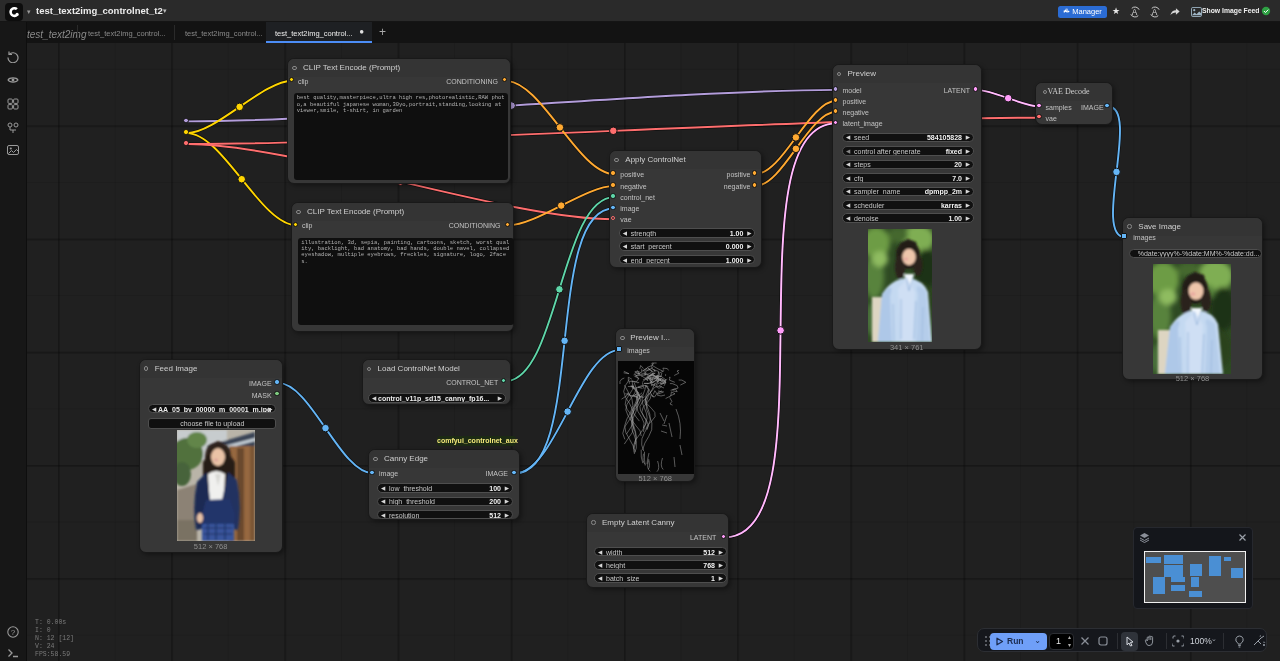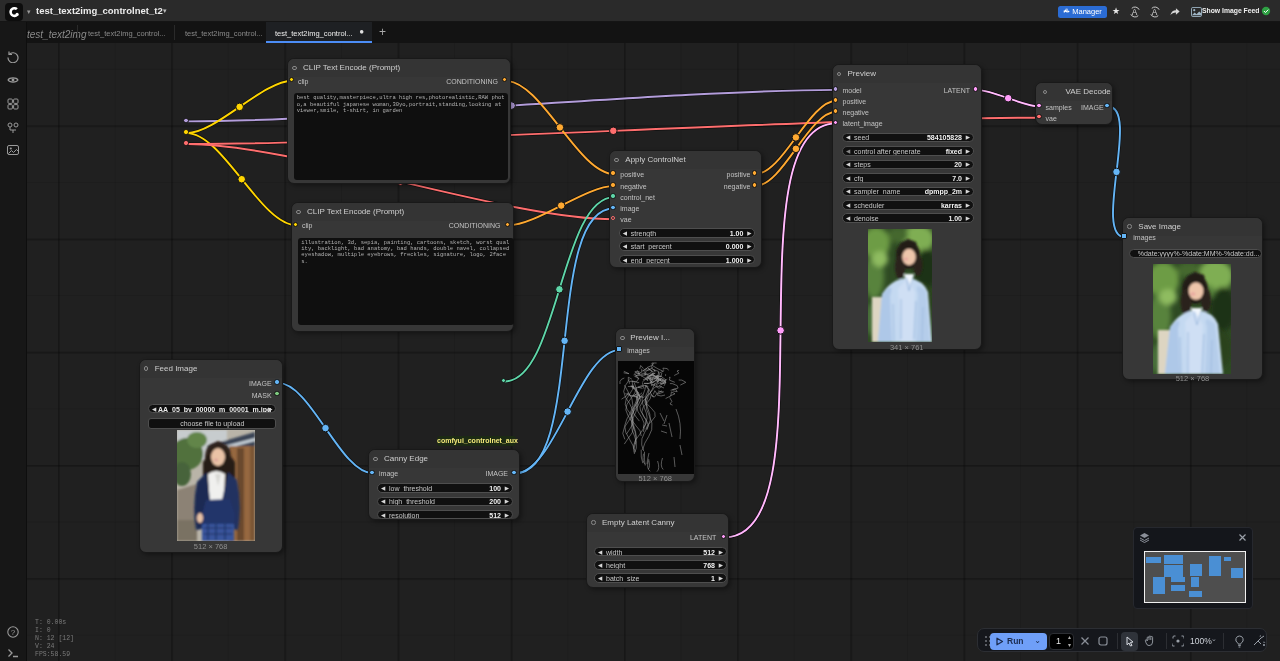--- a/index.html
+++ b/index.html
@@ -228,21 +228,21 @@
       <path d="M58 62l4 51H48l2-48q-5-14 8-3z" fill="#b5cdea"></path>
       <path d="M30 60l3 53h12l2-50-8-14z" fill="#cfdff4"></path>
       <path d="M38 48l3 14 4-14M33 70v40M48 72l-2 38M25 75l1 37M55 78l-1 34" stroke="#9ebbdf" stroke-width="1" fill="none"></path>
     </g>
   </svg>
   </div>
   <div class="cap" style="left:0;top:277.5px;width:100%;">341 × 761</div>
 </div>
 
 <div class="node" style="left:1034.6px;top:82px;width:78px;height:43.3px;">
-  <div class="ntitle" style="padding-left:30px;">VAE Decode</div>
+  <div class="ntitle" style="padding-left:12px;font-family:Liberation Serif, serif;">VAE Decode</div>
       <div class="ndot" style="left:7px;"></div>
   <div class="plabel" style="left:10px;top:19.5px;">samples</div>
   <div class="plabel right" style="right:8px;top:19.5px;">IMAGE</div>
   <div class="plabel" style="left:10px;top:30.7px;">vae</div>
 </div>
 
 <div class="node" style="left:1122.3px;top:216.6px;width:140.3px;height:163.7px;">
   <div class="ntitle">Save Image</div>
       <div class="ndot"></div>
   <div class="plabel" style="left:10px;top:15.6px;">images</div>
@@ -325,20 +325,30 @@
       <path d="M29 70l24-1 5 16-2 14H27l-2-14z" fill="#24346a"></path>
       <path d="M25 94h32v17H25z" fill="#39549c"></path>
       <path d="M27 98h28M27 104h28M31 94v16M39 94v16M48 94v16" stroke="#24386e" stroke-width="1.6" fill="none"></path>
       <ellipse cx="23" cy="88" rx="3" ry="5" fill="#eac3a6"></ellipse>
     </g>
   </svg>
   </div>
   <div class="cap" style="left:0;top:182.8px;width:100%;">512 × 768</div>
 </div>
 
+<div class="node" style="left:361.6px;top:359px;width:149.7px;height:46.3px;">
+  <div class="ntitle">Load ControlNet Model</div>
+      <div class="ndot"></div>
+  <div class="plabel right" style="right:12px;top:17.5px;">CONTROL_NET</div>
+  <div class="widget" style="left:5.4px;top:32.5px;width:138px;height:10px;">
+    <span class="la">◀</span>
+        <span class="wl" style="left:9px;font-weight:bold;color:#ededed;">control_v11p_sd15_canny_fp16...</span>
+        <span class="ra">▶</span>
+  </div>
+</div>
 
 <div class="node" style="left:368px;top:449px;width:152px;height:70.5px;">
   <div class="ntitle">Canny Edge</div>
       <div class="ndot"></div>
   <div class="plabel" style="left:10px;top:19.3px;">image</div>
   <div class="plabel right" style="right:11px;top:19.3px;">IMAGE</div>
   <div class="widget" style="left:8px;top:33.4px;width:136px;height:9.6px;">
         <span class="la">◀</span>
         <span class="wl">low_threshold</span>
         <span class="wv">100</span>

